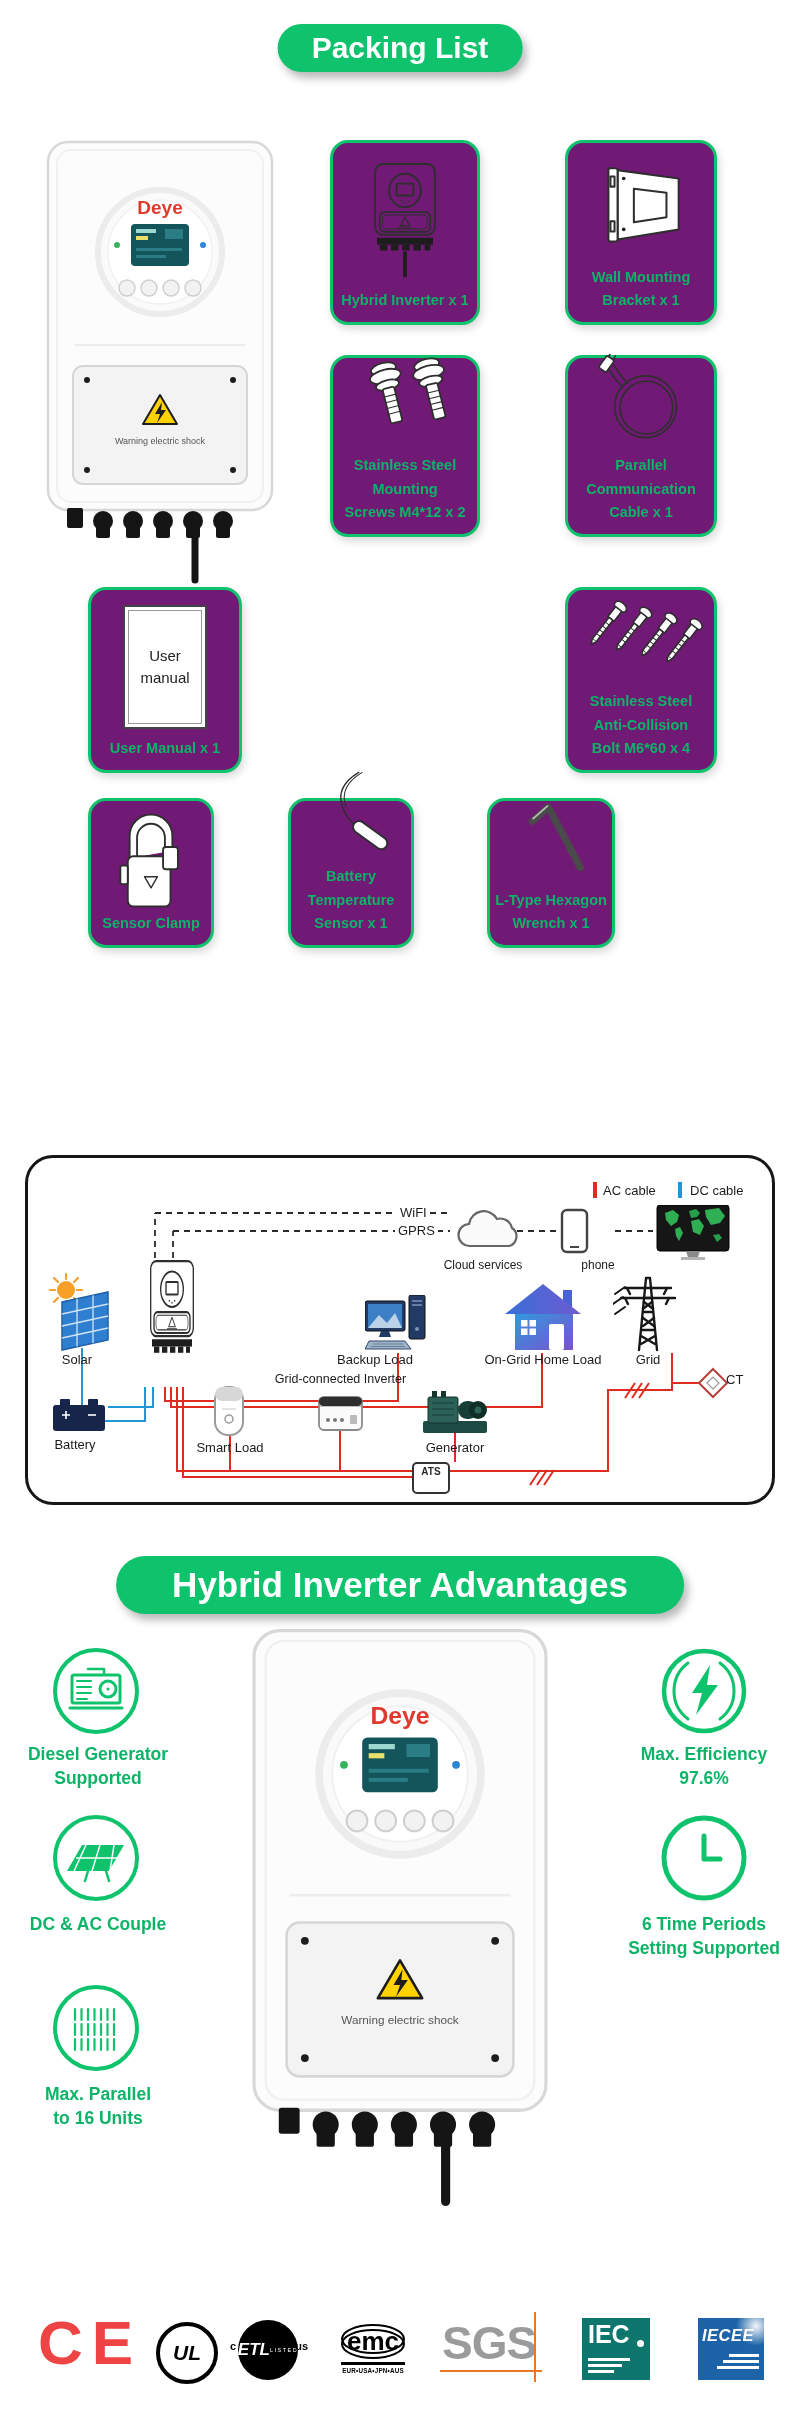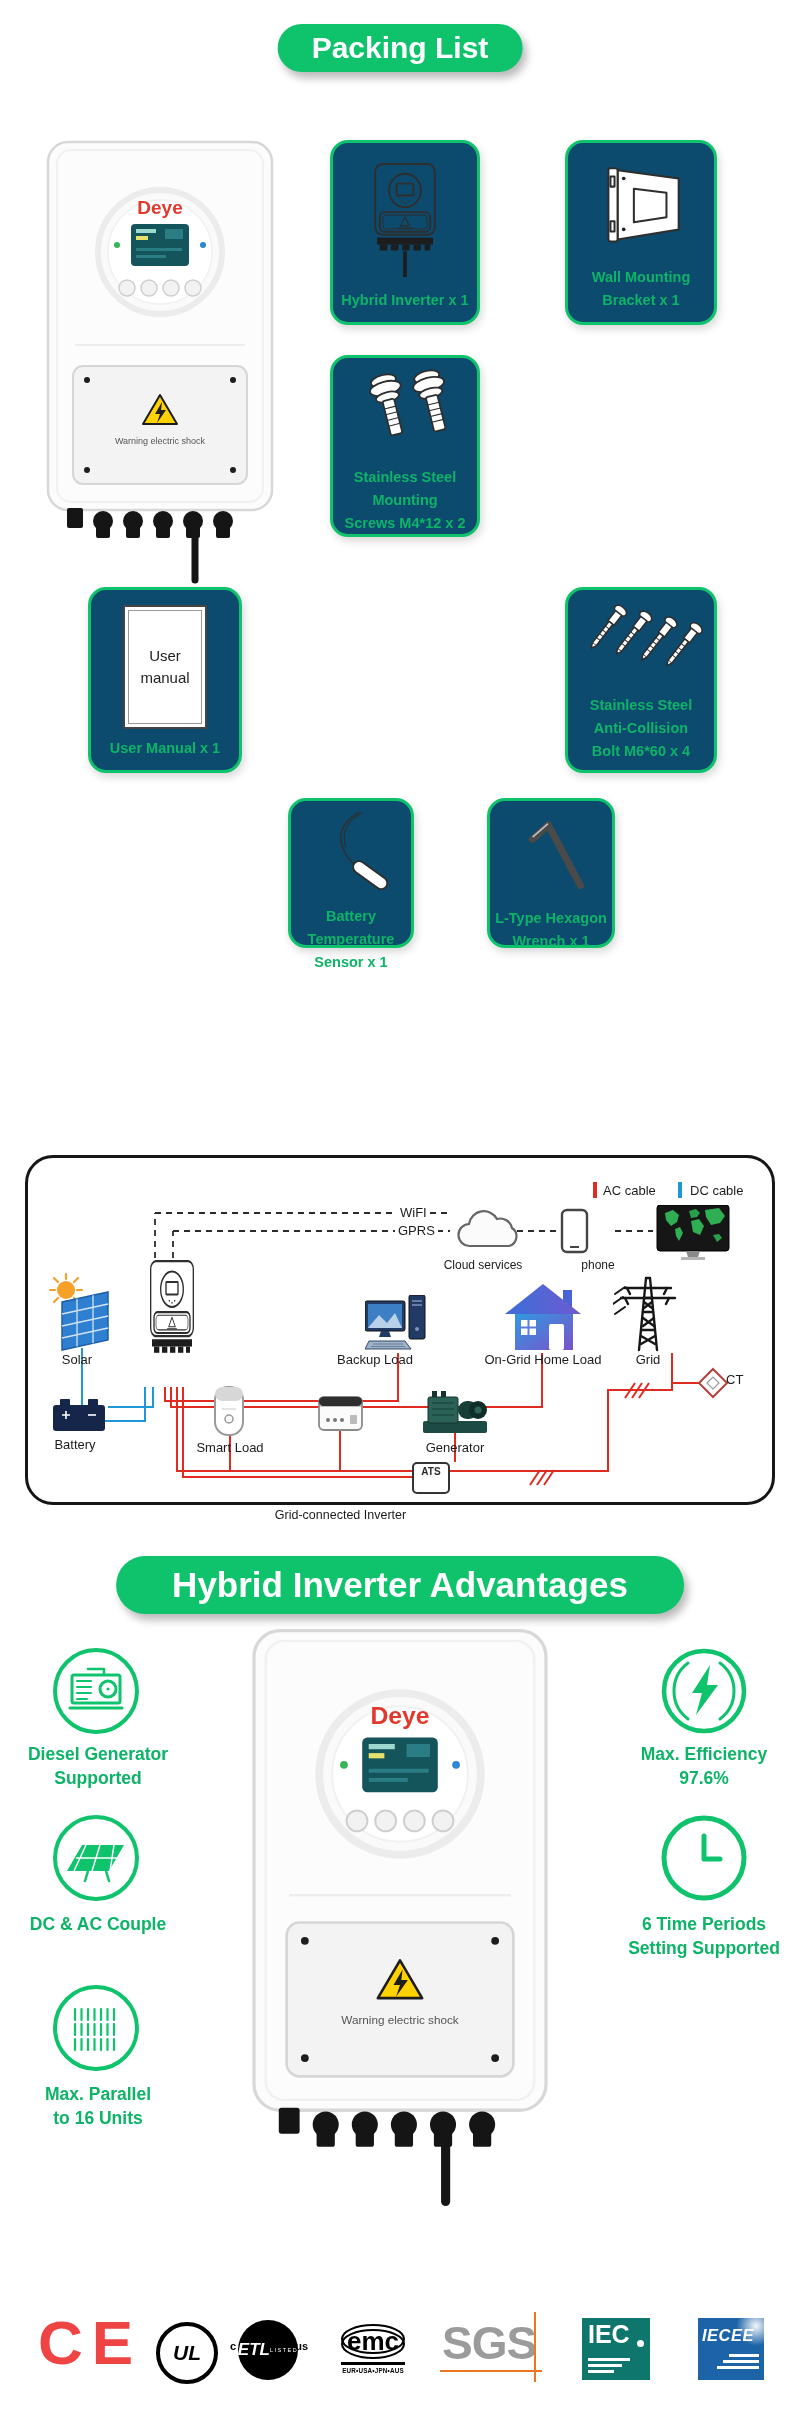--- a/index.html
+++ b/index.html
@@ -9,23 +9,23 @@
     --blue:#1e98d7;
     --ink:#1d1d1d;
   }
   html,body{margin:0;padding:0;background:#fff;}
   #page{position:relative;width:800px;height:2414px;background:#fff;overflow:hidden;
         font-family:"Liberation Sans",sans-serif;}
   .abs{position:absolute;}
   .pill{position:absolute;background:var(--green);color:#fff;font-weight:bold;
         text-align:center;border-radius:30px;box-shadow:4px 6px 8px rgba(0,0,0,.28);
         white-space:nowrap;}
-  .box{position:absolute;border:3.5px solid var(--green);border-radius:18px;background:#0c4a6e;
+  .box{position:absolute;border:3.5px solid var(--green);border-radius:18px;background:#701a75;
        box-shadow:2px 4px 8px rgba(0,0,0,.16);display:flex;flex-direction:column;
-       align-items:center;justify-content:space-between;padding:8px 4px 10px 4px;box-sizing:border-box;}
+       align-items:center;justify-content:flex-end;padding:8px 4px 10px 4px;box-sizing:border-box;}
   .box .icon-wrap{flex:1;display:flex;align-items:center;justify-content:center;width:100%;}
   .pack-label{color:var(--greentxt);font-weight:bold;font-size:14.5px;line-height:1.6;
               text-align:center;white-space:pre-line;}
   .ln{fill:none;stroke:#2e2e2e;stroke-width:2;stroke-linejoin:round;stroke-linecap:round;}
   .lnf{fill:#fff;stroke:#2e2e2e;stroke-width:2;stroke-linejoin:round;stroke-linecap:round;}
   .deye{font-size:19px;font-weight:bold;fill:#e03a2f;text-anchor:middle;font-family:"Liberation Sans",sans-serif;}
   .warntxt{font-size:9px;fill:#555;text-anchor:middle;font-family:"Liberation Sans",sans-serif;}
   .diagram-box{position:absolute;left:25px;top:1155px;width:750px;height:350px;
                border:3px solid #161616;border-radius:28px;background:#fff;box-sizing:border-box;}
   .nodelabel{position:absolute;font-size:13px;color:#1c1c1c;text-align:center;}
@@ -185,20 +185,39 @@
           <path d="M-6,20 h12 M-6,26 h12 M-6,32 h12 M-6,38 h12" style="stroke-width:1.1"></path>
         </g>
       </g>
     </svg>
       </div>
     <div class="pack-label">Stainless Steel
 Mounting
 Screws M4*12 x 2</div>
   </div>
 
+  <div class="box" style="left:565px;top:355px;width:152px;height:182px;">
+    <div class="icon-wrap">
+        <svg width="110" height="100" viewBox="0 0 110 110">
+      <g class="lnf" style="stroke-width:1.8">
+        <circle cx="60" cy="58" r="34" fill="none"></circle>
+        <circle cx="61" cy="59" r="29" fill="none"></circle>
+        <path d="M34,36 C26,28 23,22 19,16" fill="none"></path>
+        <path d="M40,32 C32,24 29,18 25,12" fill="none"></path>
+        <g transform="translate(17,11) rotate(35)">
+          <rect x="-5" y="-8" width="10" height="16" rx="2"></rect>
+          <path d="M-3,-13 v5 M3,-13 v5"></path>
+        </g>
+      </g>
+    </svg>
+      </div>
+    <div class="pack-label">Parallel
+Communication
+Cable x 1</div>
+  </div>
 
   <div class="box" style="left:88px;top:587px;width:154px;height:186px;">
     <div class="icon-wrap">
       <div class="manual-book">
         <div class="manual-text">User
 manual</div>
       </div>
     </div>
     <div class="pack-label">User Manual x 1</div>
   </div>
@@ -237,20 +256,35 @@
           <path d="M-2.5,41 L0,46 L2.5,41"></path>
         </g>
       </g>
     </svg>
       </div>
     <div class="pack-label">Stainless Steel
 Anti-Collision
 Bolt M6*60 x 4</div>
   </div>
 
+  <div class="box" style="left:88px;top:798px;width:126px;height:150px;">
+    <div class="icon-wrap">
+        <svg width="104" height="104" viewBox="0 0 110 112">
+      <g class="lnf">
+        <path d="M32,54 V30 a23,23 0 0 1 46,0 V46"></path>
+        <path d="M40,54 V32 a15,15 0 0 1 30,0 V44"></path>
+        <rect x="30" y="52" width="46" height="54" rx="6"></rect>
+        <rect x="68" y="42" width="16" height="24" rx="3"></rect>
+        <rect x="22" y="62" width="8" height="20" rx="2"></rect>
+        <path d="M48,74 H62 L55,86 Z" style="stroke-width:1.5"></path>
+      </g>
+    </svg>
+      </div>
+    <div class="pack-label">Sensor Clamp</div>
+  </div>
 
   <div class="box" style="left:288px;top:798px;width:126px;height:150px;">
     <div class="icon-wrap">
         <svg width="96" height="96" viewBox="0 0 110 112">
       <path d="M64,4 C44,16 40,30 45,44 C48,54 54,60 62,68" class="ln" style="stroke-width:1.6"></path>
       <path d="M68,4 C48,16 44,30 49,44" class="ln" style="stroke-width:1.2"></path>
       <g transform="translate(62,66) rotate(36)">
         <rect x="-4" y="-7" width="46" height="14" rx="7" class="lnf" style="stroke-width:2.2"></rect>
       </g>
     </svg>
@@ -434,21 +468,21 @@
 
   <svg class="abs" style="left:318px;top:1392px;" width="46" height="40" viewBox="0 0 46 40">
     <rect x="1" y="5" width="43" height="33" rx="5" fill="#fbfbfb" stroke="#8a8a8a" stroke-width="1.8"></rect>
     <path d="M1,14 h43" stroke="#8a8a8a" stroke-width="1"></path>
     <rect x="1" y="5" width="43" height="9" rx="4.5" fill="#2e2e2e"></rect>
     <circle cx="10" cy="28" r="2" fill="#777"></circle>
       <circle cx="17" cy="28" r="2" fill="#777"></circle>
       <circle cx="24" cy="28" r="2" fill="#777"></circle>
     <rect x="32" y="23" width="7" height="9" rx="1" fill="#bbb"></rect>
   </svg>
-  <div class="nodelabel" style="left:268px;top:1508px;width:145px;font-size:12.5px;">Grid-connected Inverter</div>
+  <div class="nodelabel" style="left:268px;top:1372px;width:145px;font-size:12.5px;">Grid-connected Inverter</div>
 
   <svg class="abs" style="left:422px;top:1385px;" width="66" height="50" viewBox="0 0 66 50">
     <rect x="1" y="36" width="64" height="12" rx="2" fill="#1d4a42"></rect>
     <rect x="10" y="6" width="5" height="8" fill="#15352f"></rect>
       <rect x="19" y="6" width="5" height="8" fill="#15352f"></rect>
     <rect x="6" y="12" width="30" height="26" rx="2" fill="#2b6157" stroke="#15352f"></rect>
     <path d="M10,18 h22 M10,24 h22 M10,30 h22" stroke="#1d4a42" stroke-width="1.5"></path>
     <rect x="36" y="16" width="20" height="18" rx="9" fill="#173f37"></rect>
     <circle cx="56" cy="25" r="9" fill="#0f2e28"></circle>
     <circle cx="56" cy="25" r="3.5" fill="#2b6157"></circle>

